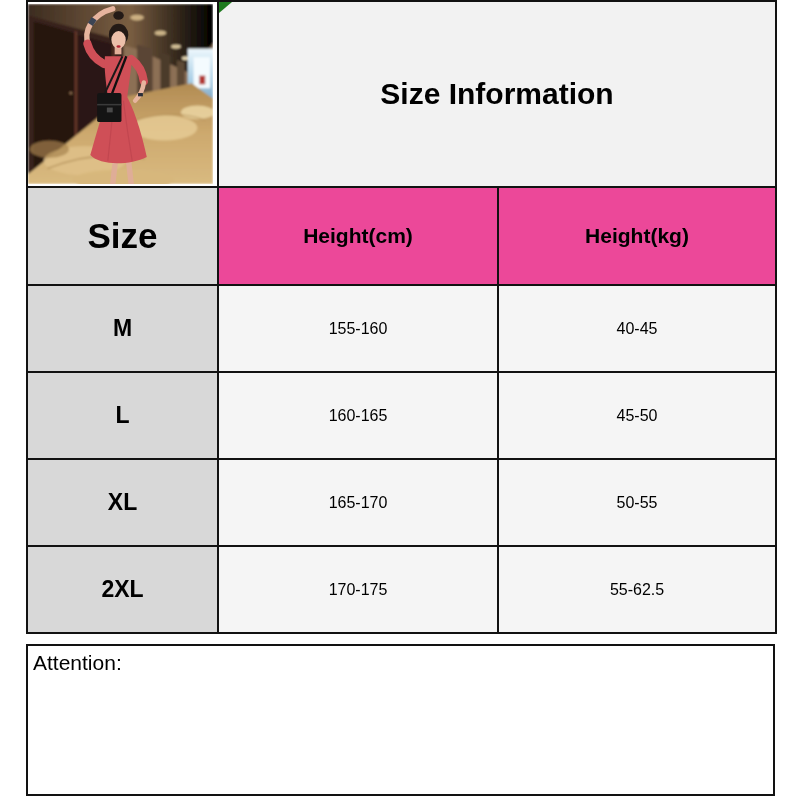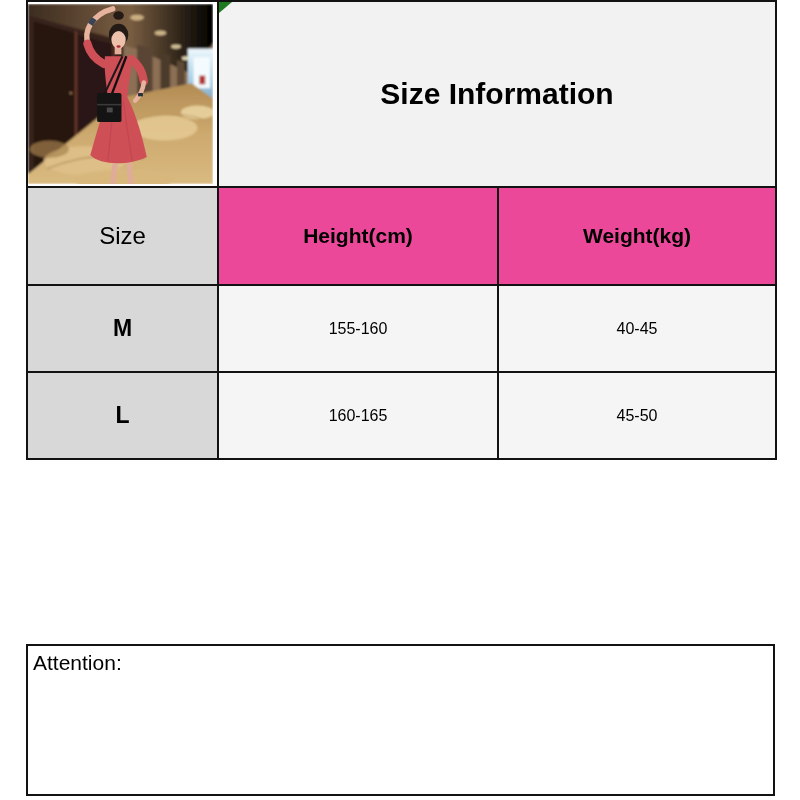--- a/index.html
+++ b/index.html
@@ -14,21 +14,21 @@
   td.photo-cell{background:#ffffff;padding:2px;}
   td.photo-cell .photo-frame{width:185px;height:180px;background:#fff;}
   td.photo-cell svg{display:block;width:100%;height:100%;}
   td.info-cell{background:#f2f2f2;position:relative;}
   .info-title{font-size:30px;font-weight:bold;letter-spacing:0px;}
   .corner-marker{
     position:absolute;left:0;top:0;width:13px;height:11px;background:#1e7a1e;
     clip-path:polygon(0 0,100% 0,0 100%);
   }
   td.head-cell{background:#ec4899;font-weight:bold;font-size:21px;}
-  td.size-head-cell{background:#d8d8d8;font-weight:normal;font-size:24px;}
+  td.size-head-cell{background:#d8d8d8;font-weight:bold;font-size:35px;}
   td.size-cell{background:#d8d8d8;font-weight:bold;font-size:23px;}
   td.val-cell{background:#f5f5f5;font-size:16px;}
   tr.top-row td{height:184px;}
   tr.header-row td{height:96px;}
   tr.data-row td{height:85px;}
   .attention-box{
     position:absolute;left:26px;top:644px;width:749px;height:152px;
     border:2px solid #121212;background:#ffffff;box-sizing:border-box;
     padding:2px 6px 8px 5px;font-size:21px;line-height:29.5px;
   }
@@ -147,31 +147,41 @@
         </div>
       </td>
       <td class="info-cell" colspan="2">
         <span class="corner-marker"></span>
         <span class="info-title">Size Information</span>
       </td>
     </tr>
     <tr class="header-row">
       <td class="size-head-cell">Size</td>
       <td class="head-cell">Height(cm)</td>
-      <td class="head-cell">Weight(kg)</td>
+      <td class="head-cell">Height(kg)</td>
     </tr>
     <tr class="data-row">
       <td class="size-cell">M</td>
       <td class="val-cell">155-160</td>
       <td class="val-cell">40-45</td>
     </tr>
     <tr class="data-row">
       <td class="size-cell">L</td>
       <td class="val-cell">160-165</td>
       <td class="val-cell">45-50</td>
     </tr>
+    <tr class="data-row">
+      <td class="size-cell">XL</td>
+      <td class="val-cell">165-170</td>
+      <td class="val-cell">50-55</td>
+    </tr>
+    <tr class="data-row">
+      <td class="size-cell">2XL</td>
+      <td class="val-cell">170-175</td>
+      <td class="val-cell">55-62.5</td>
+    </tr>
   </tbody>
     </table>
 </div>
 
 <div class="attention-box">
   <p>Attention:</p>
 </div>
 
 </body></html>

